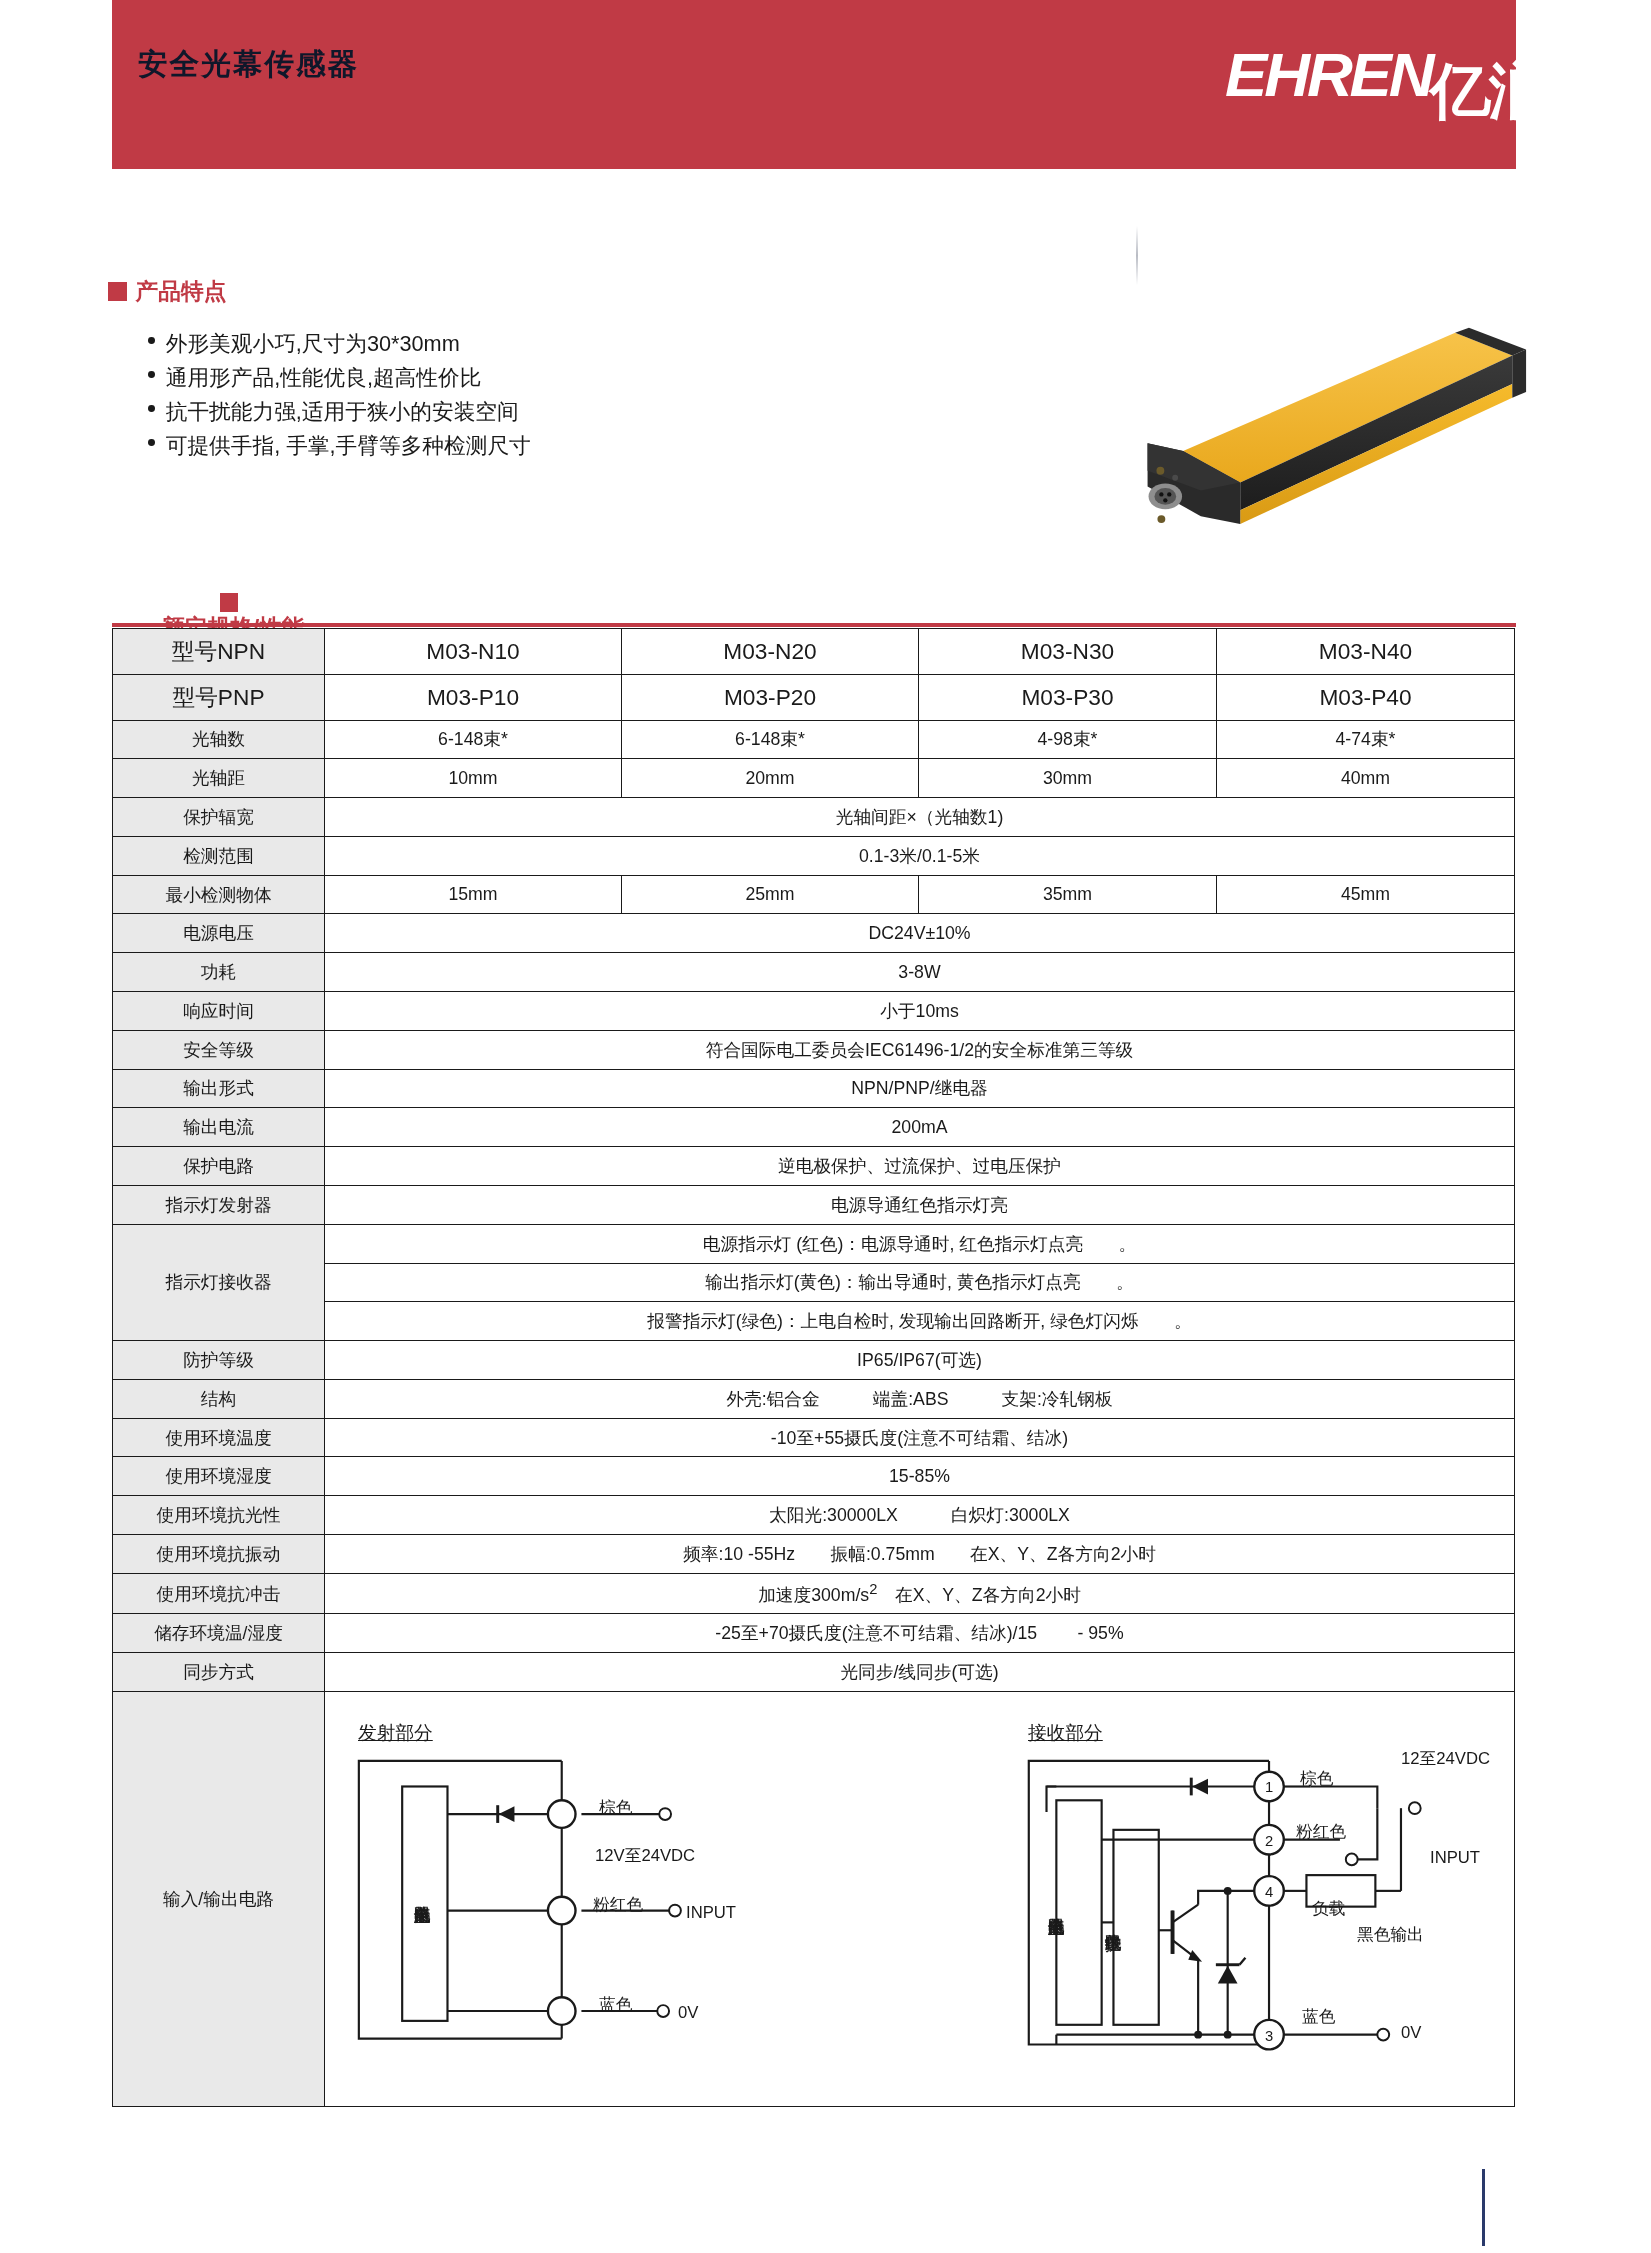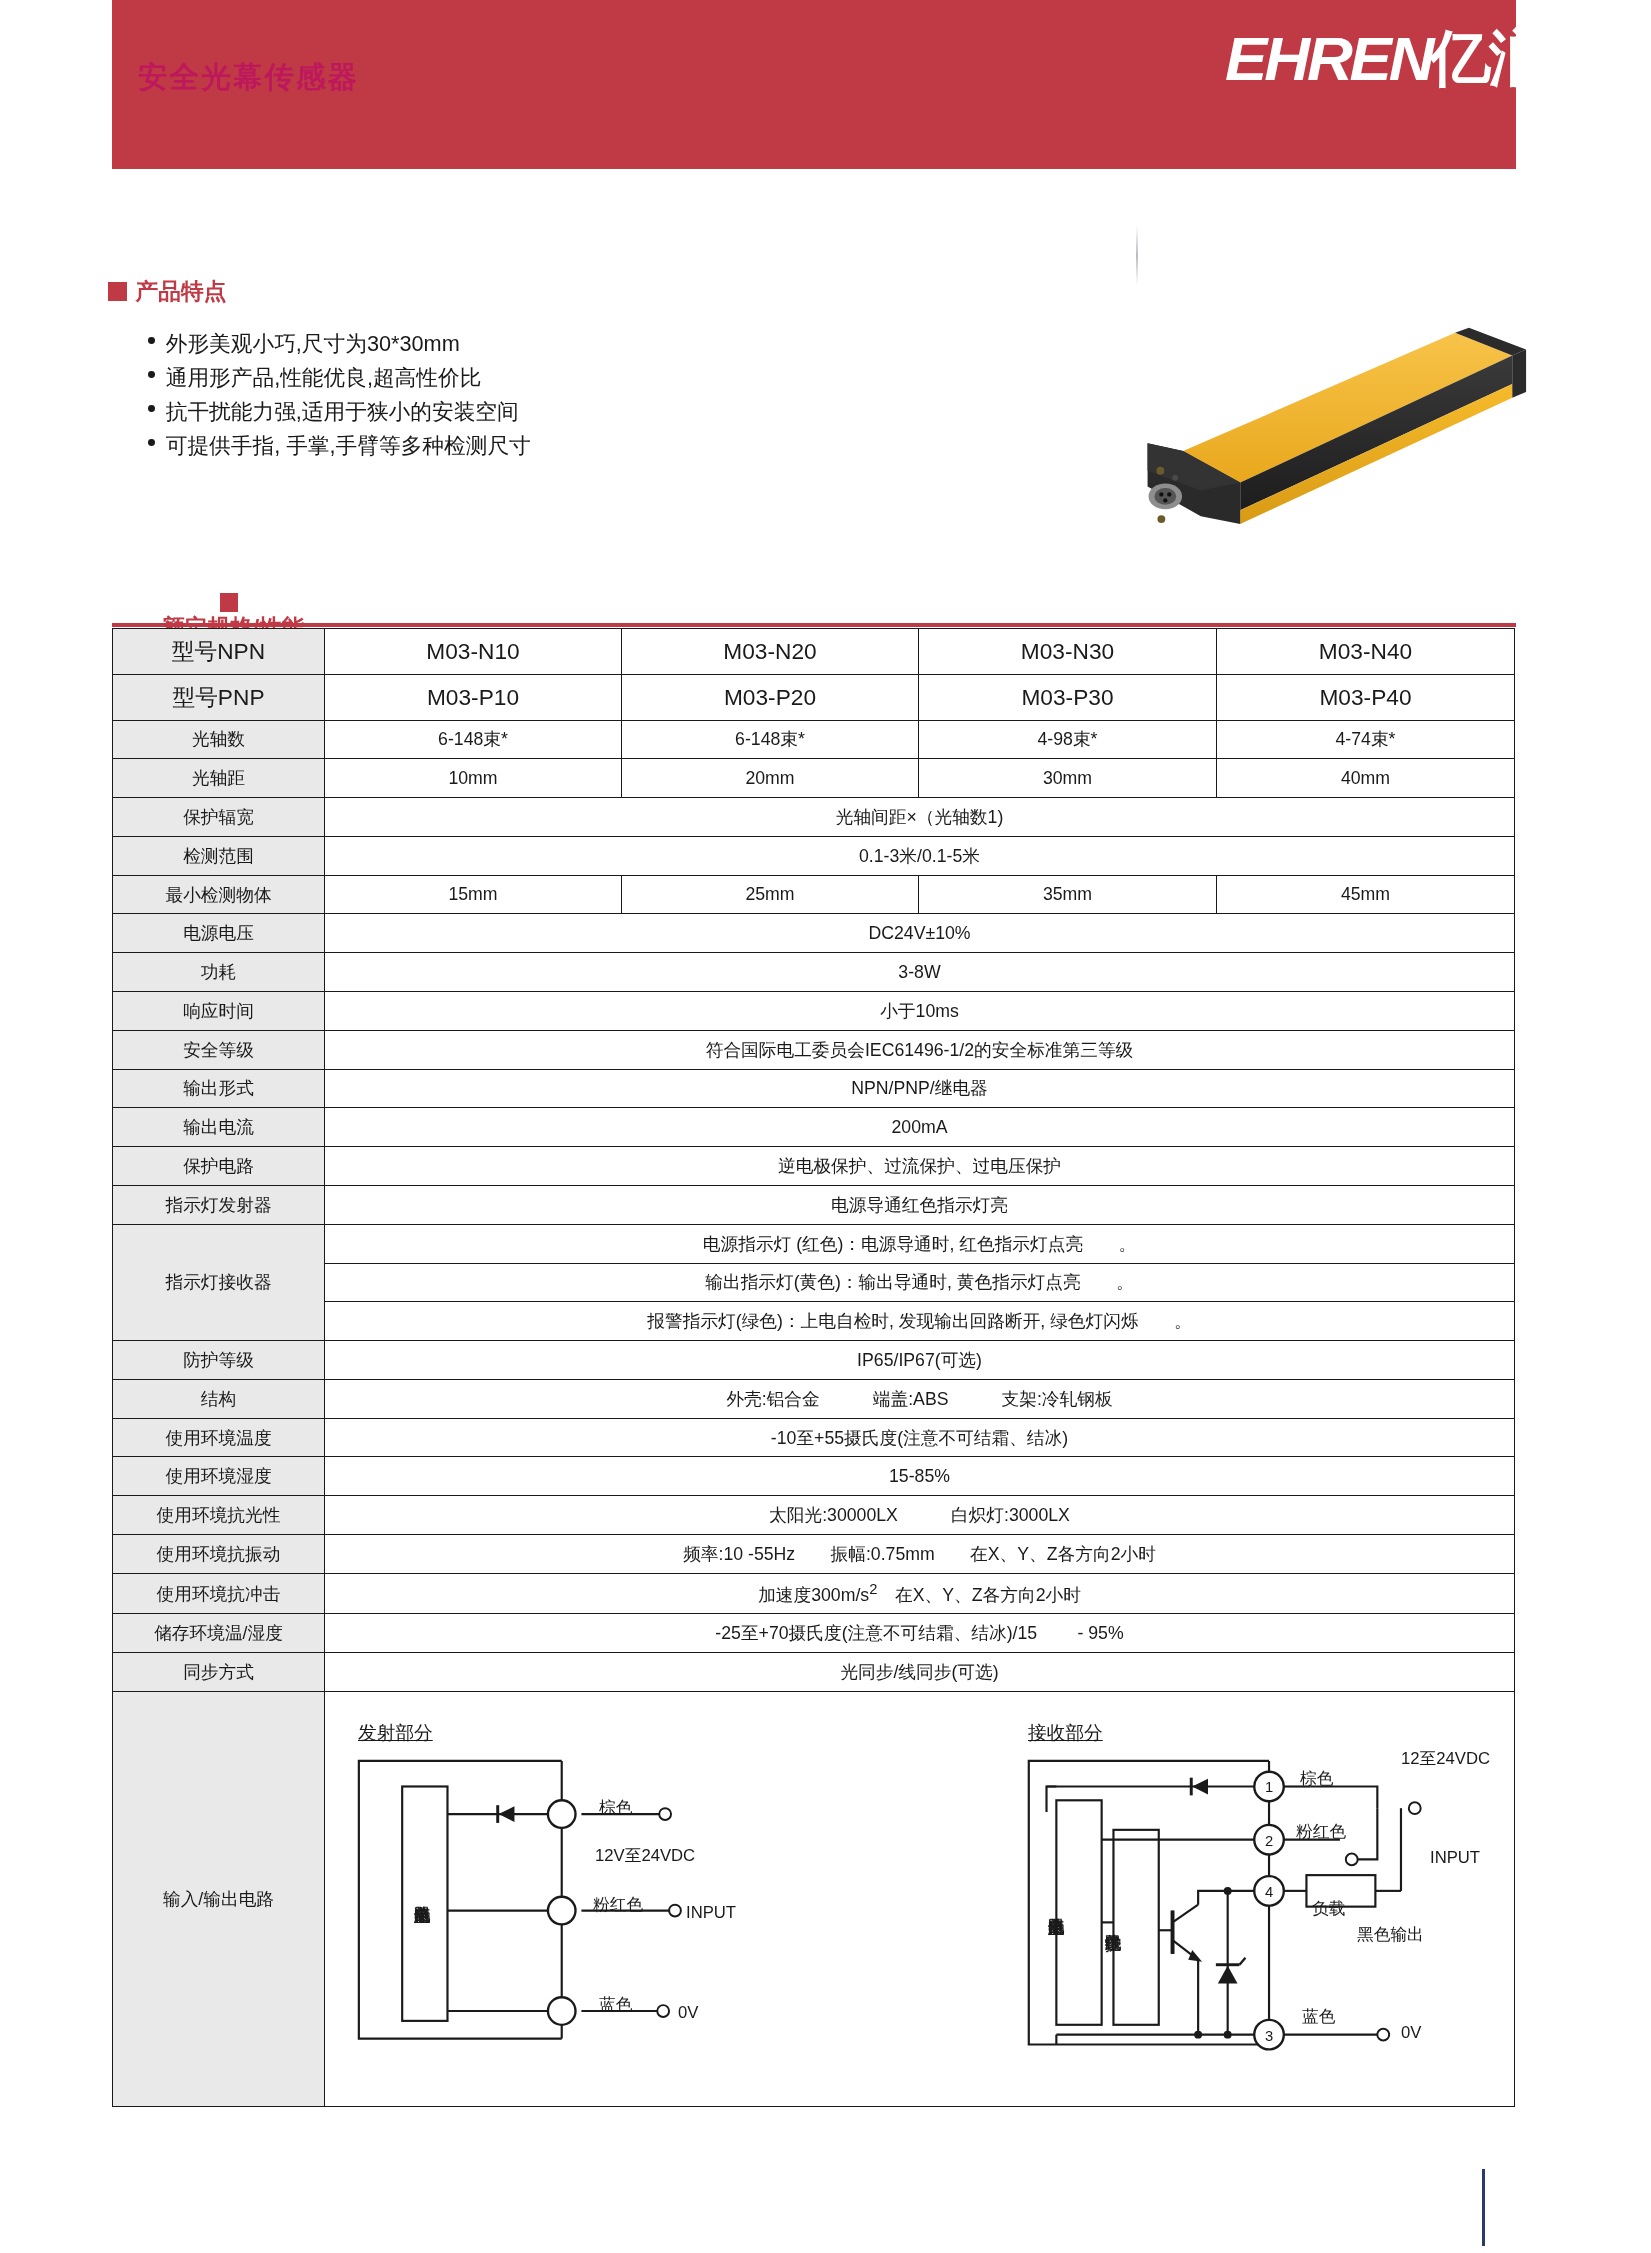--- a/index.html
+++ b/index.html
@@ -10,37 +10,37 @@
     color:#1a1a1a;
     position:relative;
     overflow:hidden;
   }
   
   .header-band{
     position:absolute;left:112px;top:0;width:1404px;height:169px;
     background:#c03a45;
   }
   .header-title{
-    position:absolute;left:138px;top:57px;
-    font-size:29.6px;font-weight:bold;color:#be185d;letter-spacing:2px;
+    position:absolute;left:138px;top:44px;
+    font-size:29.6px;font-weight:bold;color:#0f172a;letter-spacing:2px;
   }
   .logo{
     position:absolute;right:104px;top:17.7px;
     display:flex;align-items:center;
   }
   .logo-latin{
     font-size:61px;font-weight:bold;color:#ffffff;
     letter-spacing:-3px;
     font-family:"Liberation Sans","DejaVu Sans",sans-serif;
     transform:scaleX(1.04);
     font-style:italic;
   }
   .logo-cn{
     font-size:61px;font-weight:bold;color:#ffffff;
-    margin-left:2px;letter-spacing:-2px;
+    margin-left:2px;letter-spacing:-2px;margin-top:33px;
   }
 
   
   .sec{position:absolute;display:flex;align-items:center;}
   .sec .mk{
     width:18.7px;height:18.7px;background:#c03a45;display:inline-block;margin-right:8.9px;
   }
   .sec .t-cn{font-size:22.7px;font-weight:bold;color:#c03a45;text-align:center;}
   .sec .t-en{font-size:20.7px;color:#c03a45;font-weight:normal;margin-left:6.9px;}
 

